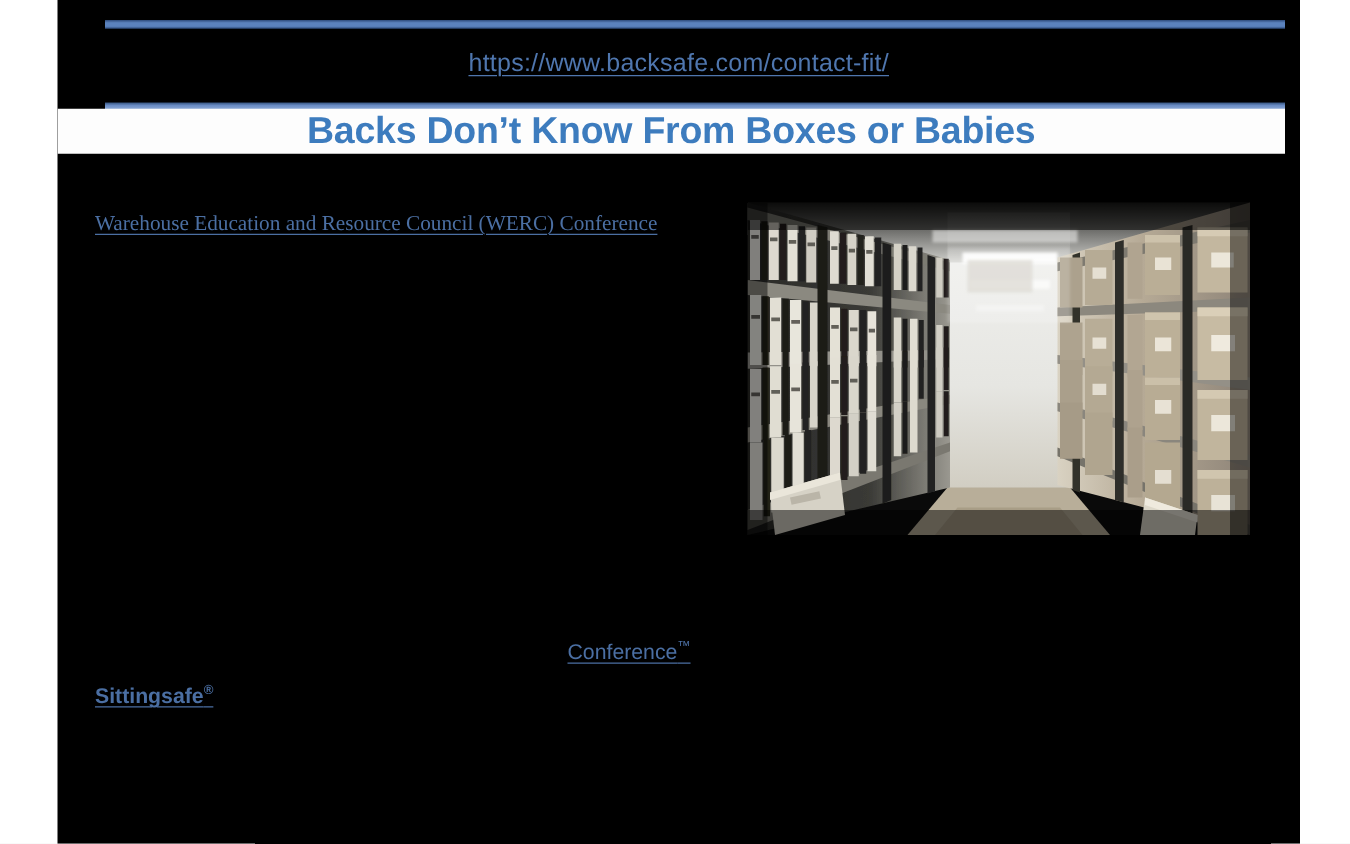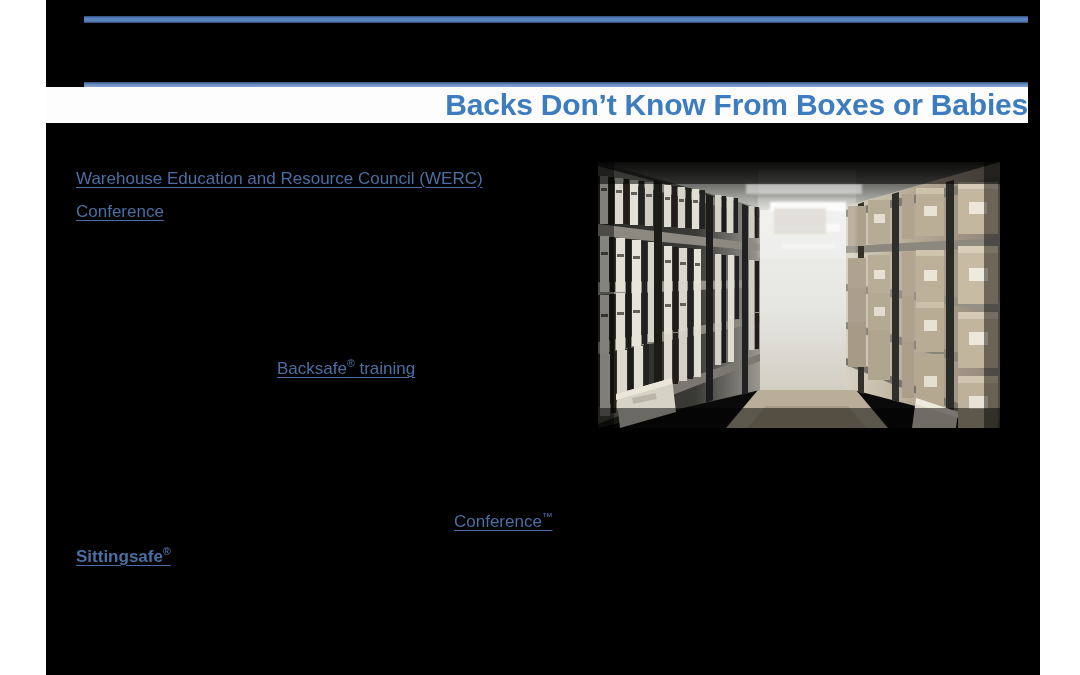--- a/index.html
+++ b/index.html
@@ -75,21 +75,21 @@
   }
   #title-band {
     position: absolute;
     left: 0px;
     top: 87px;
     width: 982px;
     height: 36px;
     background: #fdfdfd;
     display: flex;
     align-items: center;
-    justify-content: flex-end;
+    justify-content: center;
   }
   #title-text {
     color: #3d7cbe;
     font-size: 30px;
     font-weight: bold;
     line-height: 1;
     letter-spacing: -0.2px;
     white-space: nowrap;
     font-family: "Liberation Sans", sans-serif;
   }
@@ -104,21 +104,21 @@
     text-underline-offset: 3px;
     text-decoration-thickness: 1px;
     font-family: "Liberation Sans", sans-serif;
   }
   .body-link sup {
     font-size: 0.62em;
     vertical-align: super;
     line-height: 0;
   }
 
-  #link-werc      { left: 30px;  top: 162px; width: 470px; }
+  #link-werc      { left: 30px;  top: 162px; width: 470px; font-family: Liberation Serif, serif; }
   #link-backsafe  { left: 231px; top: 352px; }
   #link-bionomics { left: 408px; top: 505px; }
   #link-sitting   { left: 30px;  top: 540px; font-weight: bold; }
 
   
   #warehouse-photo {
     position: absolute;
     left: 552px;
     top: 162px;
     width: 402px;
@@ -130,30 +130,32 @@
 </style>
 </head>
 <body>
 
 <div id="slide-page">
 
   <div id="slide-canvas">
 
     <div id="top-rule"></div>
 
+    <div id="url-line">
+      <span id="url-link">https://www.backsafe.com/contact-fit/</span>
+    </div>
 
     <div id="title-rule"></div>
 
     <div id="title-band">
       <div id="title-text">Backs Don’t Know From Boxes or Babies</div>
     </div>
 
     <div id="link-werc" class="body-link">Warehouse Education and Resource Council (WERC) Conference</div>
 
-    <div id="link-backsafe" class="body-link"><span>Backsafe</span><sup>®</sup><span> training</span></div>
 
     <div id="link-bionomics" class="body-link"><span>Conference</span><sup>™</sup></div>
 
     <div id="link-sitting" class="body-link"><span>Sittingsafe</span><sup>®</sup></div>
 
     <div id="warehouse-photo">
       <svg width="402" height="266" viewBox="0 0 402 266" xmlns="http://www.w3.org/2000/svg">
         <defs>
           <linearGradient id="corridorGrad" x1="0" y1="0" x2="0" y2="1">
             <stop offset="0%" stop-color="#f2f2f0"></stop>

